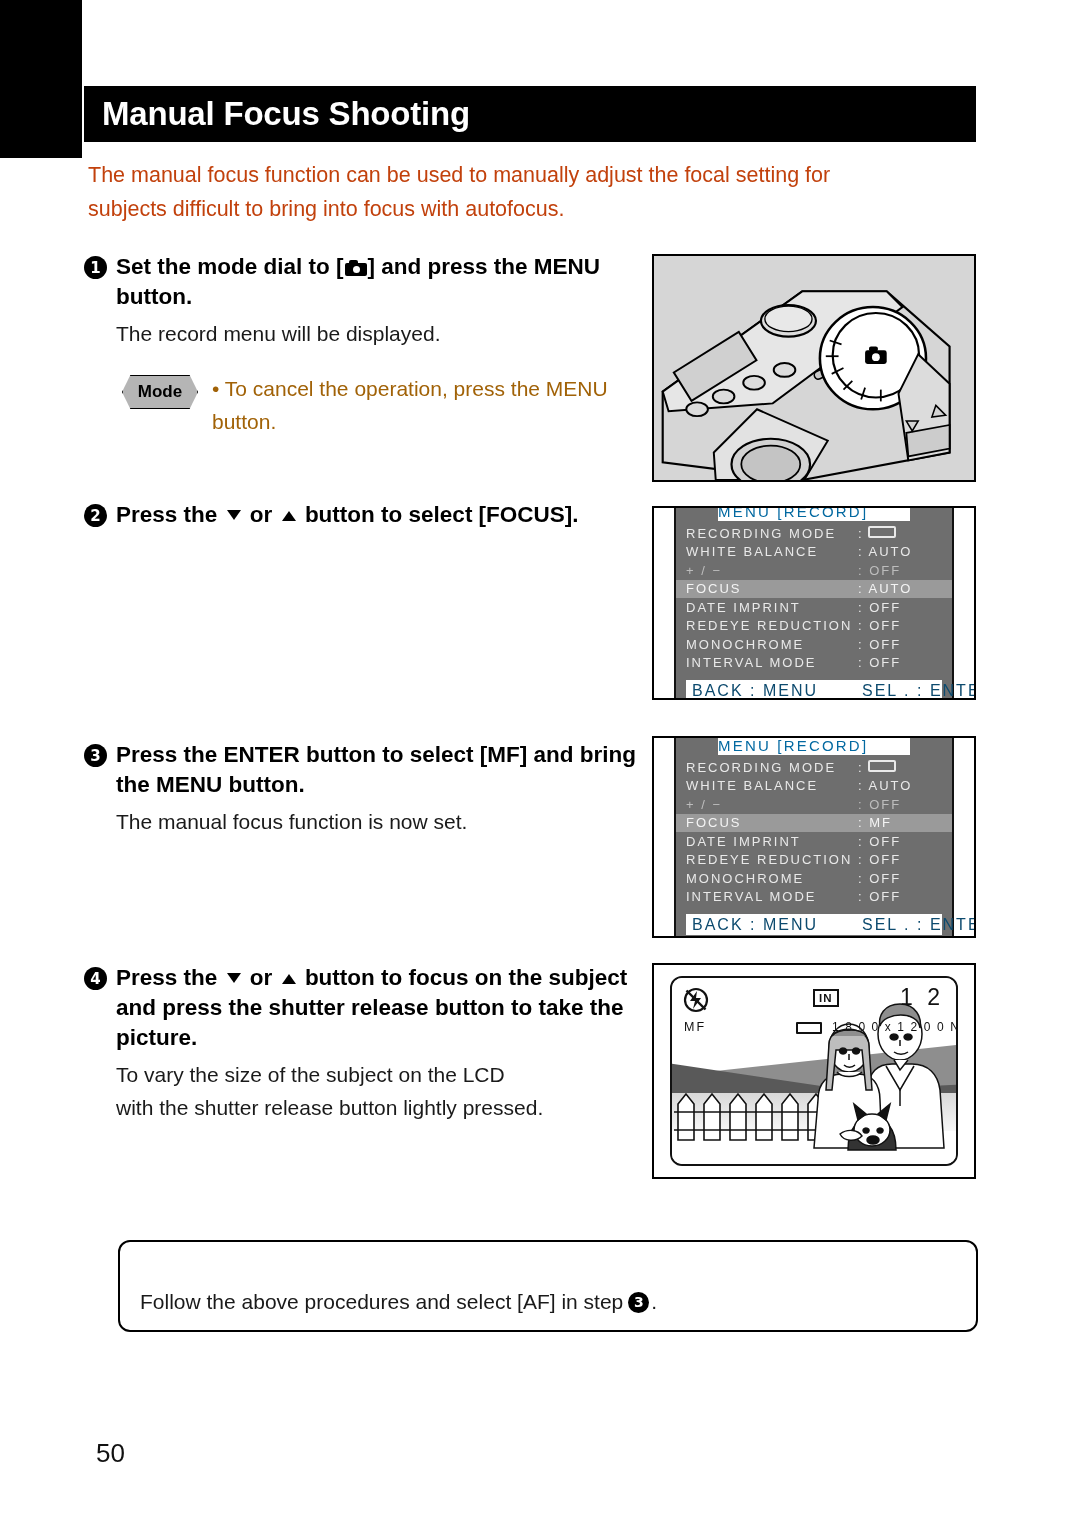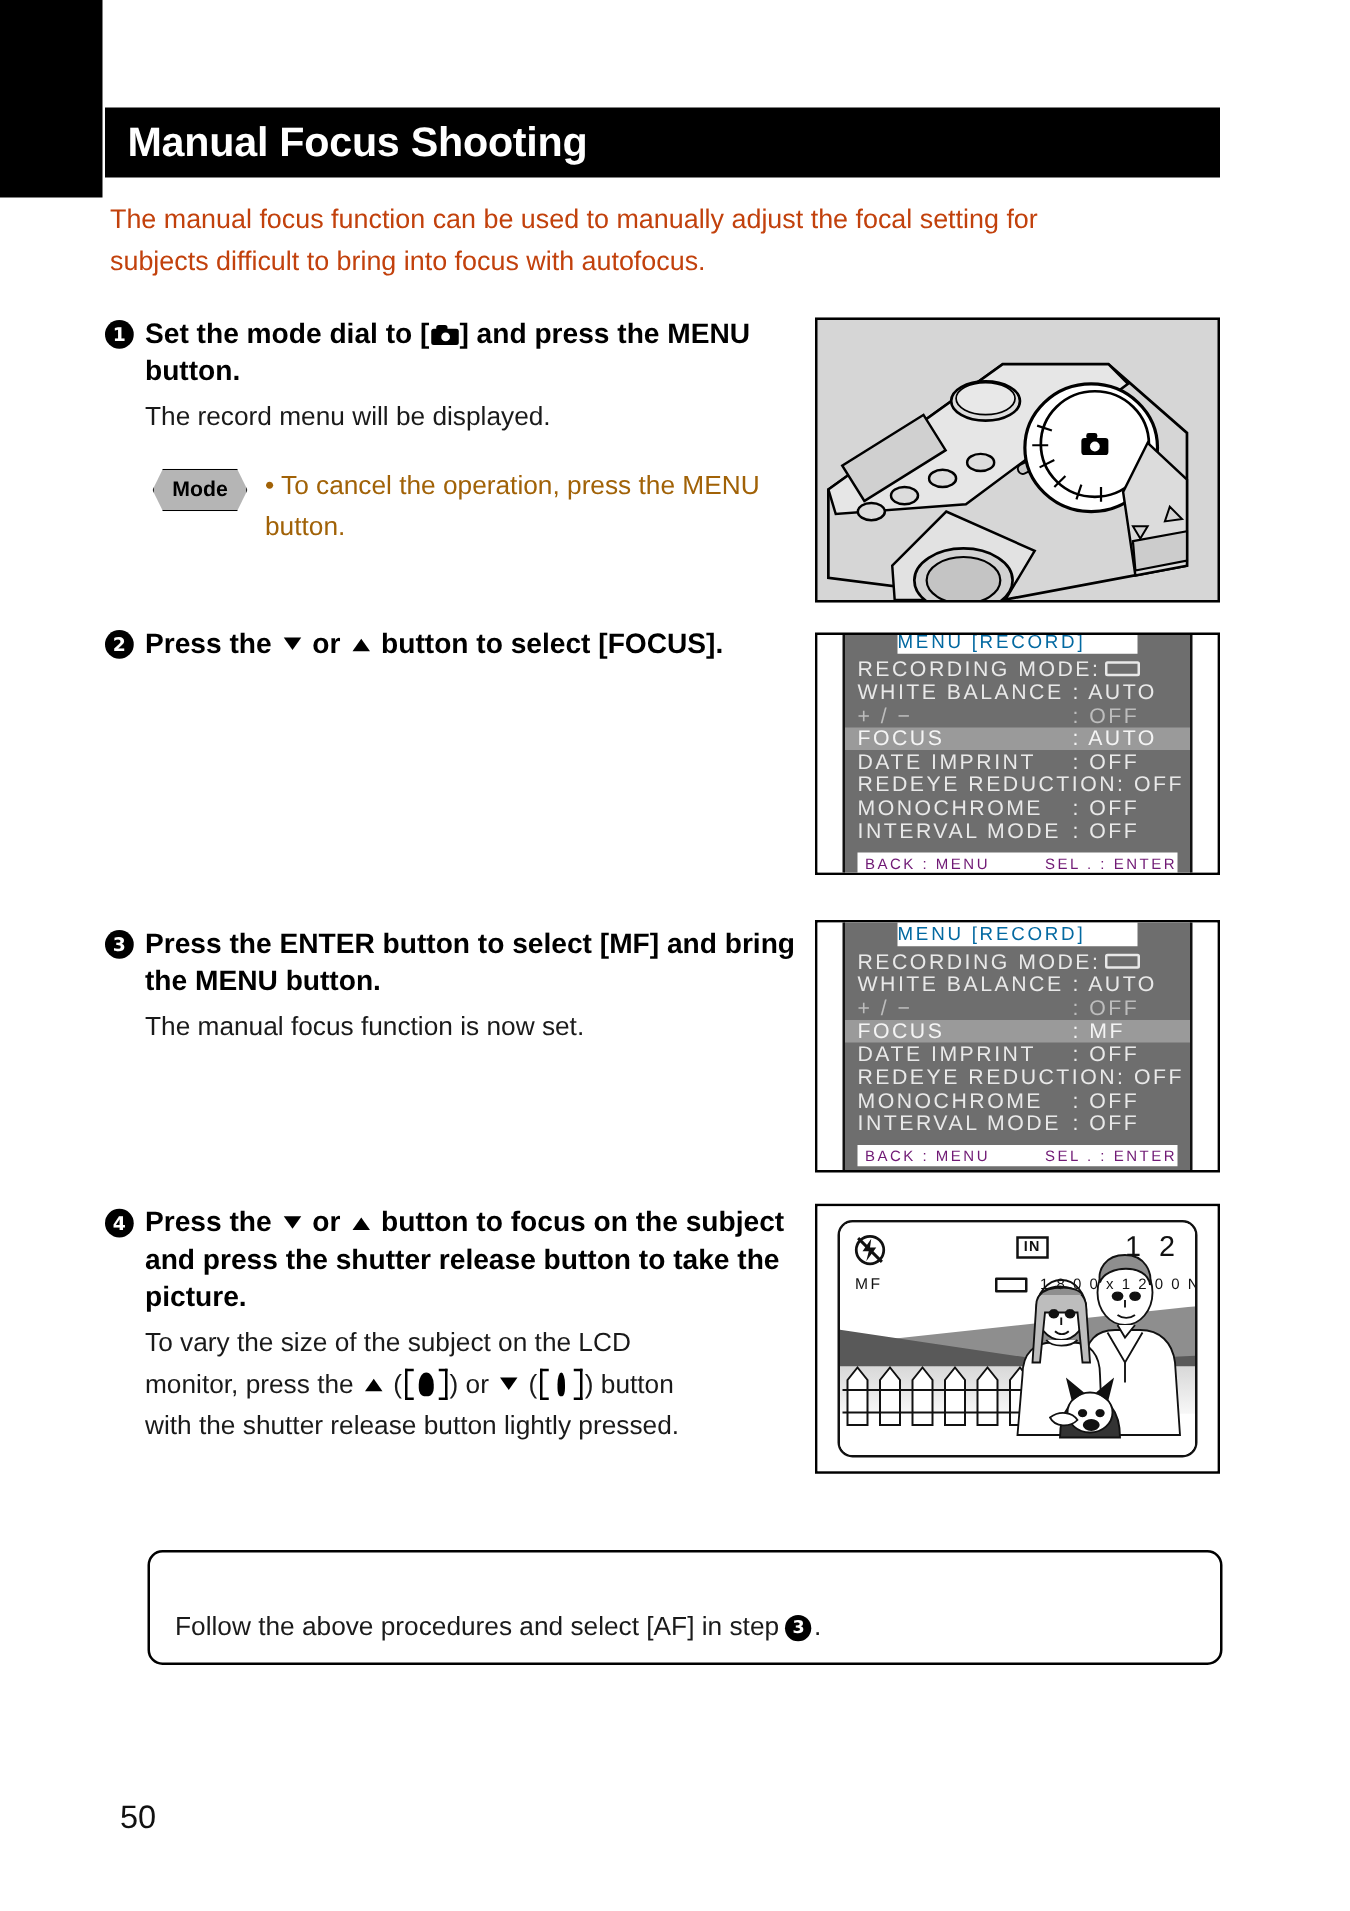--- a/index.html
+++ b/index.html
@@ -173,43 +173,43 @@
     letter-spacing: 2.2px;
     text-align: left;
     margin: 1px 42px 3px 42px;
     padding: 1px 0 1px 0;
     font-weight: normal;
     white-space: nowrap;
   }
   .lcd-rows { padding: 0 0 0 0; }
   .lcd-row {
     display: flex;
-    font-size: 17px;
+    font-size: 13px;
     letter-spacing: 2.0px;
     color: #e9e9e9;
     line-height: 17.5px;
     padding: 0.5px 6px 0.5px 10px;
     white-space: nowrap;
   }
   .lcd-row.dim { color: #bdbdbd; }
   .lcd-row.sel { background: #9a9a9a; color: #f4f4f4; }
   .lcd-row .lbl { flex: 0 0 172px; }
   .lcd-row .val { flex: 1 1 auto; }
   .mode-box {
     display: inline-block;
     width: 28px; height: 12px;
     border: 2px solid #e9e9e9;
     border-radius: 2px;
     vertical-align: 0px;
     margin-left: 4px;
   }
   .lcd-foot {
     background: #ffffff;
-    color: #701a75;
-    font-size: 12px;
+    color: #0c4a6e;
+    font-size: 16px;
     letter-spacing: 2.0px;
     display: flex; justify-content: space-between;
     margin: 8px 10px 2px 10px;
     padding: 1.5px 6px;
     white-space: nowrap;
     gap: 44px;
   }
 
   
   .preview {
@@ -512,27 +512,20 @@
       <div class="step-title">
         <span>Press the</span>
         <span class="arrow-dn"></span>
         <span>or</span>
         <span class="arrow-up"></span>
         <span>button to focus on the subject and press the shutter release button to take the picture.</span>
       </div>
     </div>
     <div class="step-body">
       <div>To vary the size of the subject on the LCD</div>
-      <div>
-        <span>monitor, press the</span>
-        <span class="arrow-up"></span>
-        <span>(</span><span class="zoom-glyph"><span class="brk-l"></span><span class="tree tree-big"></span><span class="brk-r"></span></span><span>) or</span>
-        <span class="arrow-dn"></span>
-        <span>(</span><span class="zoom-glyph"><span class="brk-l"></span><span class="tree tree-small"></span><span class="brk-r"></span></span><span>) button</span>
-      </div>
       <div>with the shutter release button lightly pressed.</div>
     </div>
   </div>
 
   <div class="illus" style="top:963px;height:216px;">
     <div class="lcd-wrap">
       <div class="preview">
         <div class="pv-sky"></div>
         <div class="pv-hill-far"></div>
         <div class="pv-hill-near"></div>

